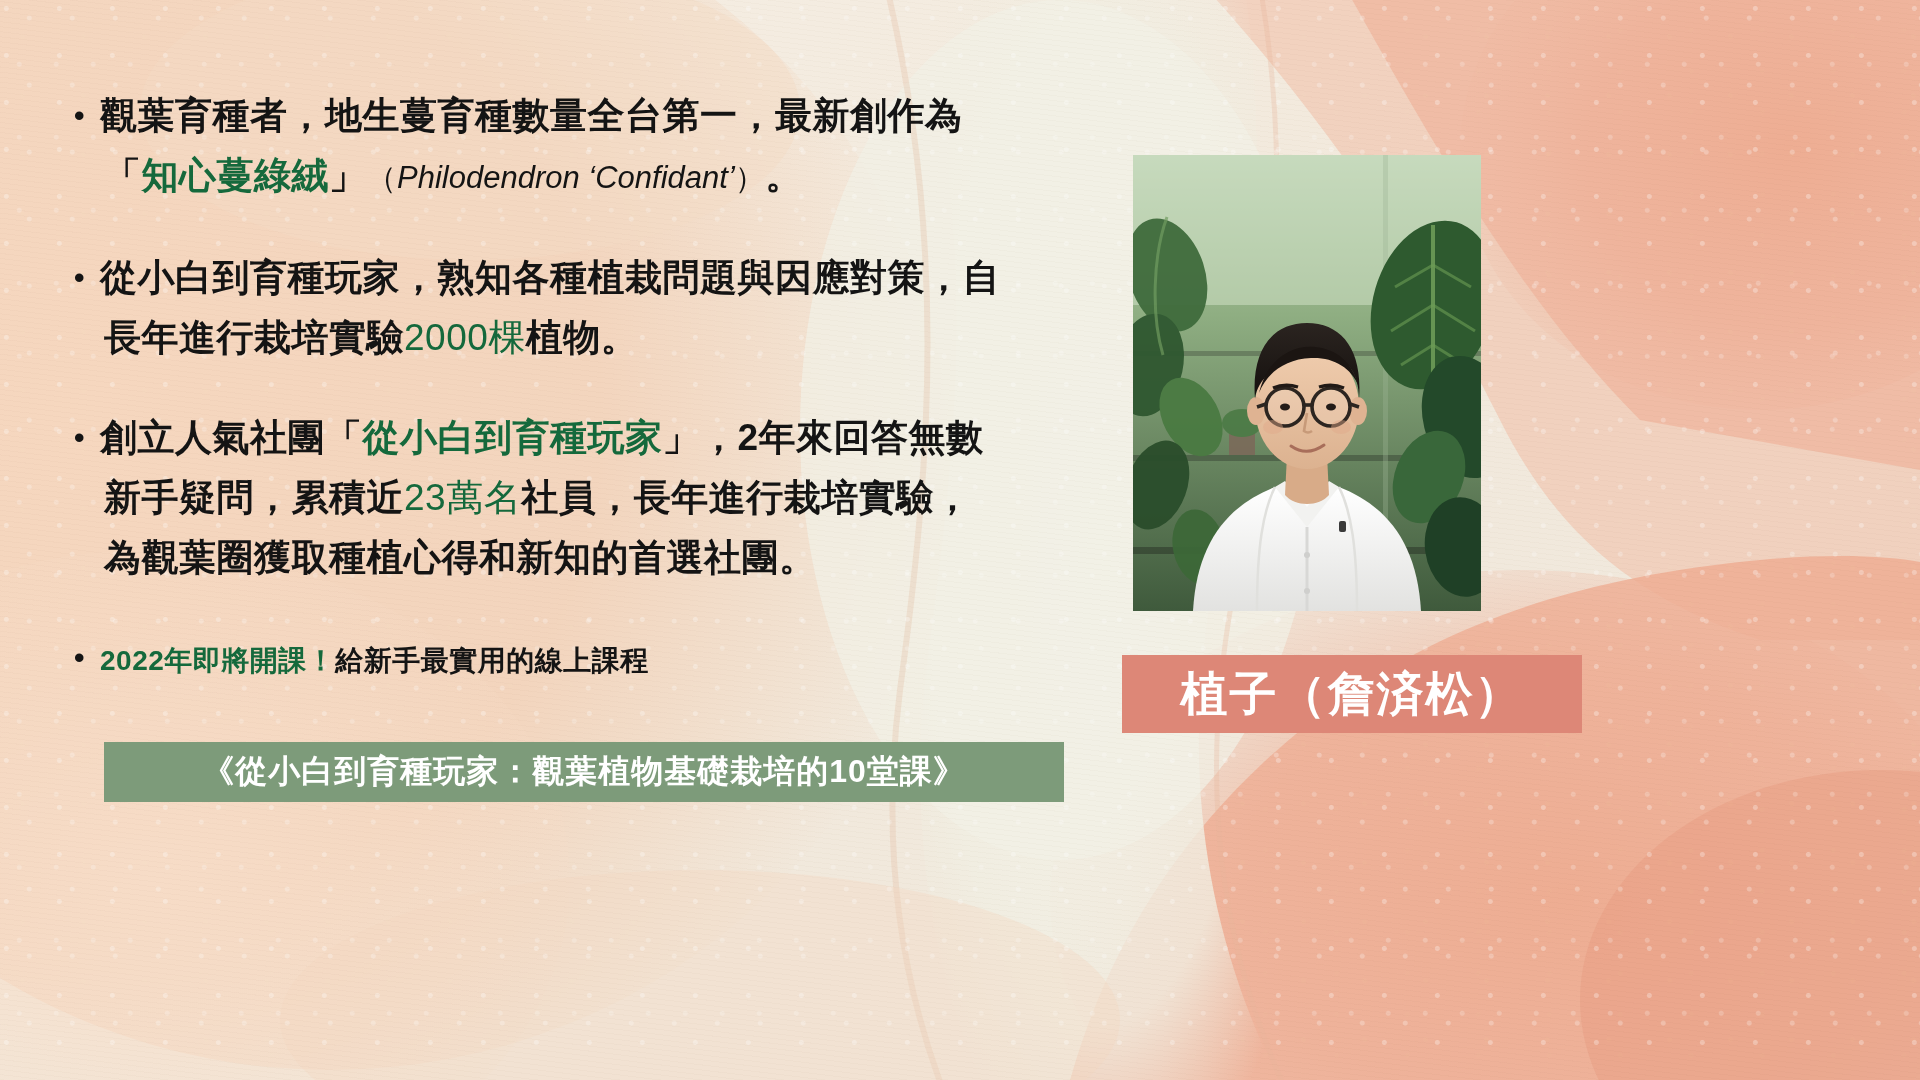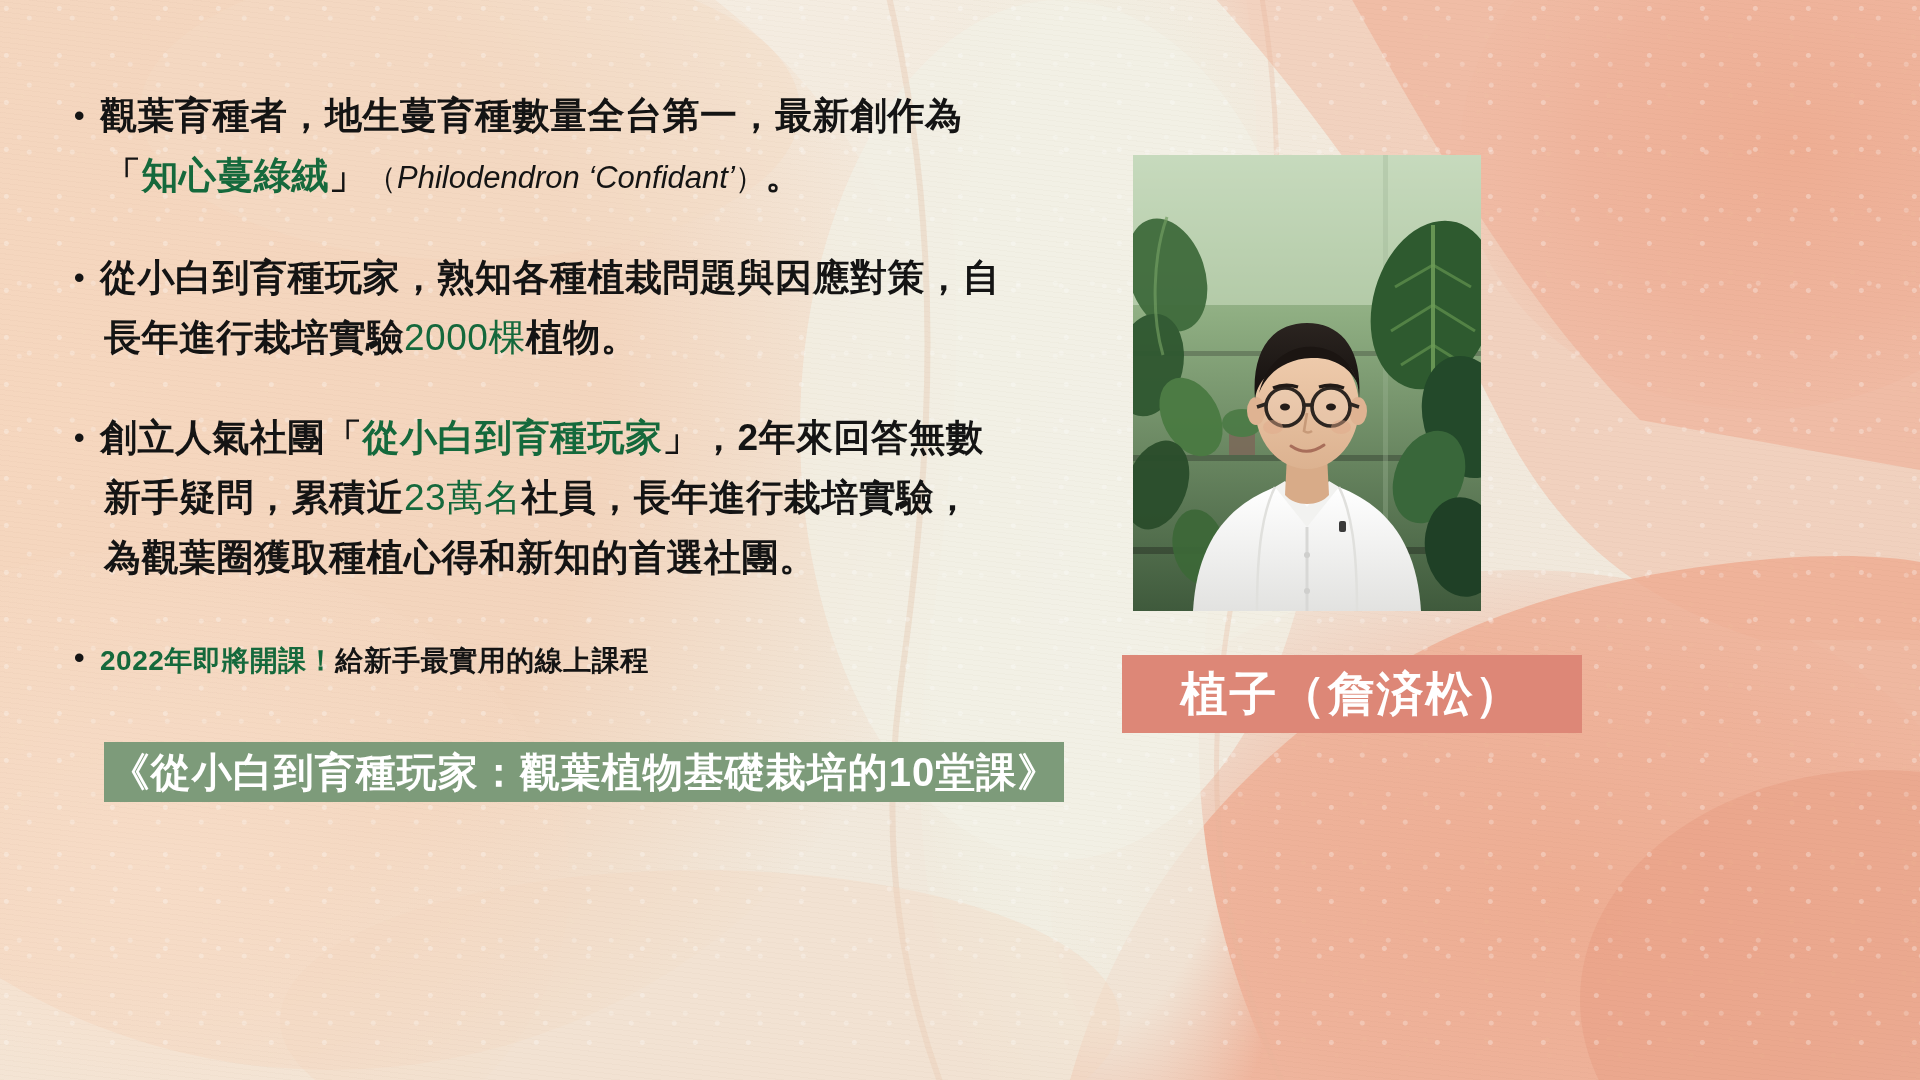--- a/index.html
+++ b/index.html
@@ -62,21 +62,21 @@
   #b4 .line { font-size:28px; }
 
   
   #course-banner {
     position:absolute; left:104px; top:742px;
     width:960px; height:60px;
     background:#7d9b7a;
     display:flex; align-items:center; justify-content:center;
   }
   #course-banner .txt {
-    color:#ffffff; font-size:40px; font-weight:700; letter-spacing:1px;
+    color:#ffffff; font-size:32px; font-weight:700; letter-spacing:1px;
     white-space:nowrap;
   }
 
   
   #portrait {
     position:absolute; left:1133px; top:155px; width:348px; height:456px;
     overflow:hidden; background:#2f4a33;
   }
   #portrait svg { display:block; width:100%; height:100%; }
 

